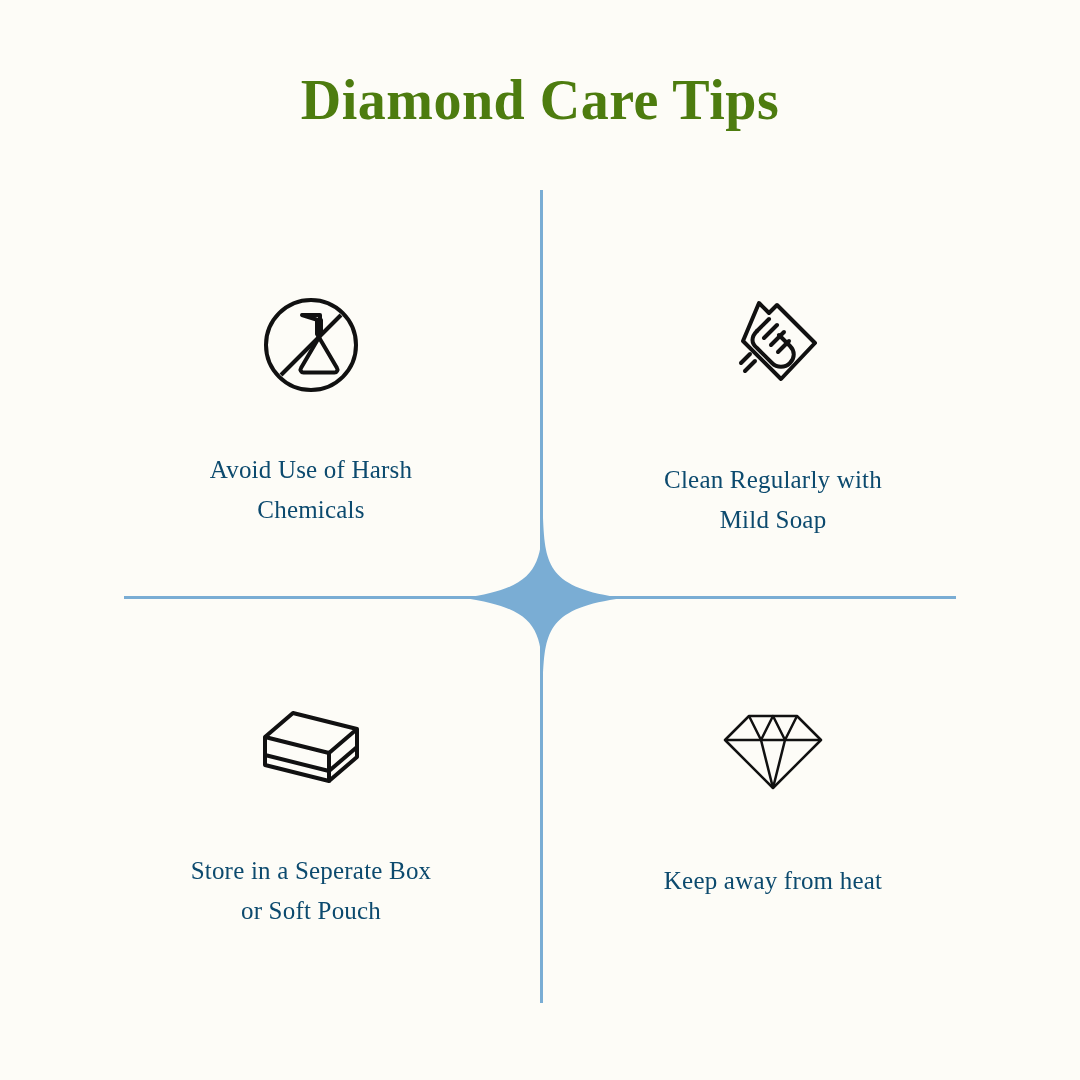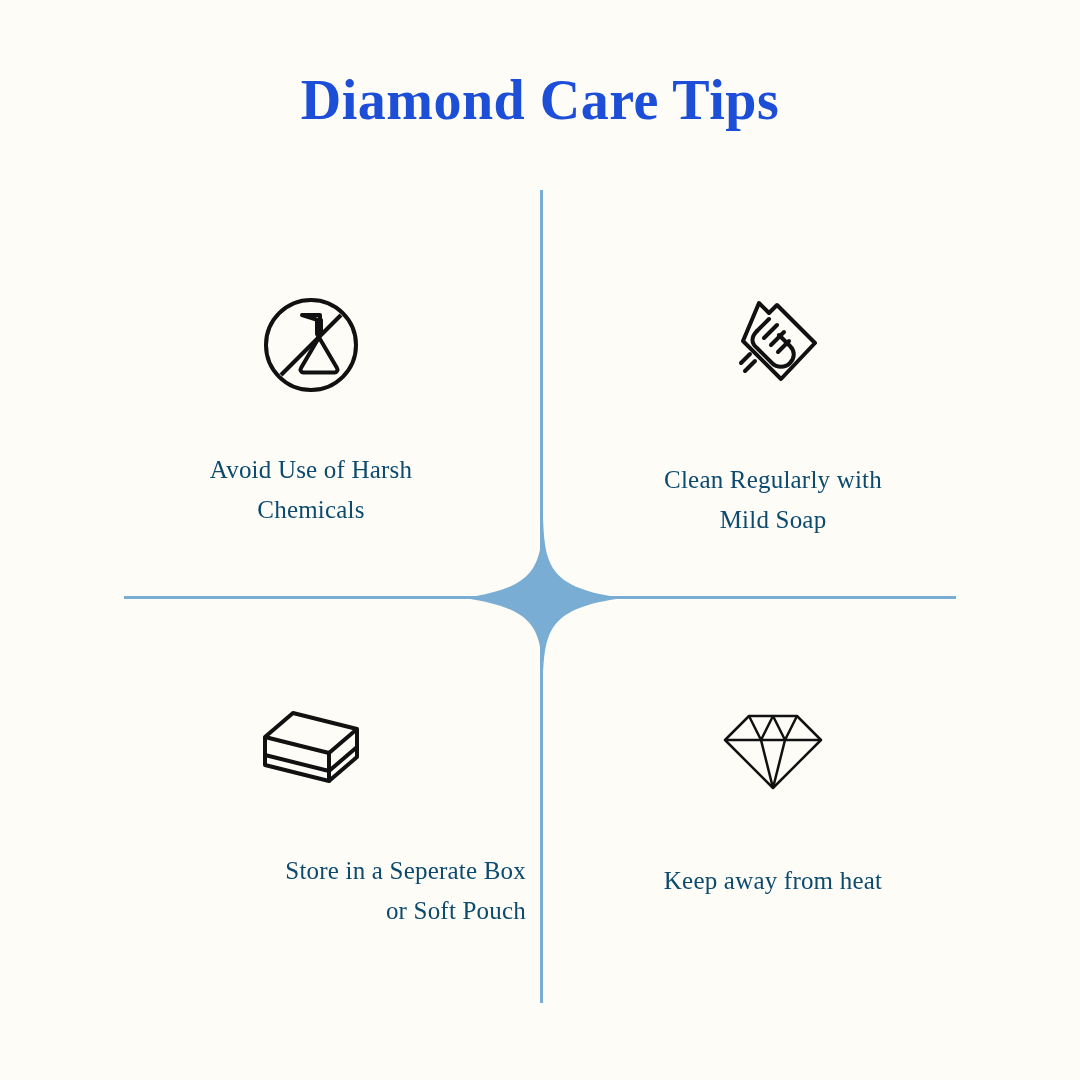--- a/index.html
+++ b/index.html
@@ -23,21 +23,21 @@
   
   .title {
     position: absolute;
     top: 70px;
     left: 0;
     width: 1080px;
     text-align: center;
     font-size: 56px;
     font-weight: bold;
     letter-spacing: 0.5px;
-    color: #1d4ed8;
+    color: #4d7c0f;
     line-height: 1.1;
   }
 
   
   .divider-vertical {
     position: absolute;
     left: 540px;
     top: 190px;
     width: 3px;
     height: 813px;
@@ -63,21 +63,21 @@
   .sparkle svg { display: block; }
 
   
   .cell {
     position: absolute;
     width: 430px;
     text-align: center;
   }
   .cell-tl { left: 96px;  top: 290px; }
   .cell-tr { left: 558px; top: 290px; }
-  .cell-bl { left: 96px;  top: 695px; text-align: right; }
+  .cell-bl { left: 96px;  top: 695px; }
   .cell-br { left: 558px; top: 695px; }
 
   .icon-wrap {
     height: 110px;
     display: flex;
     align-items: center;
     justify-content: center;
   }
   .icon-wrap svg { display: block; }
 

